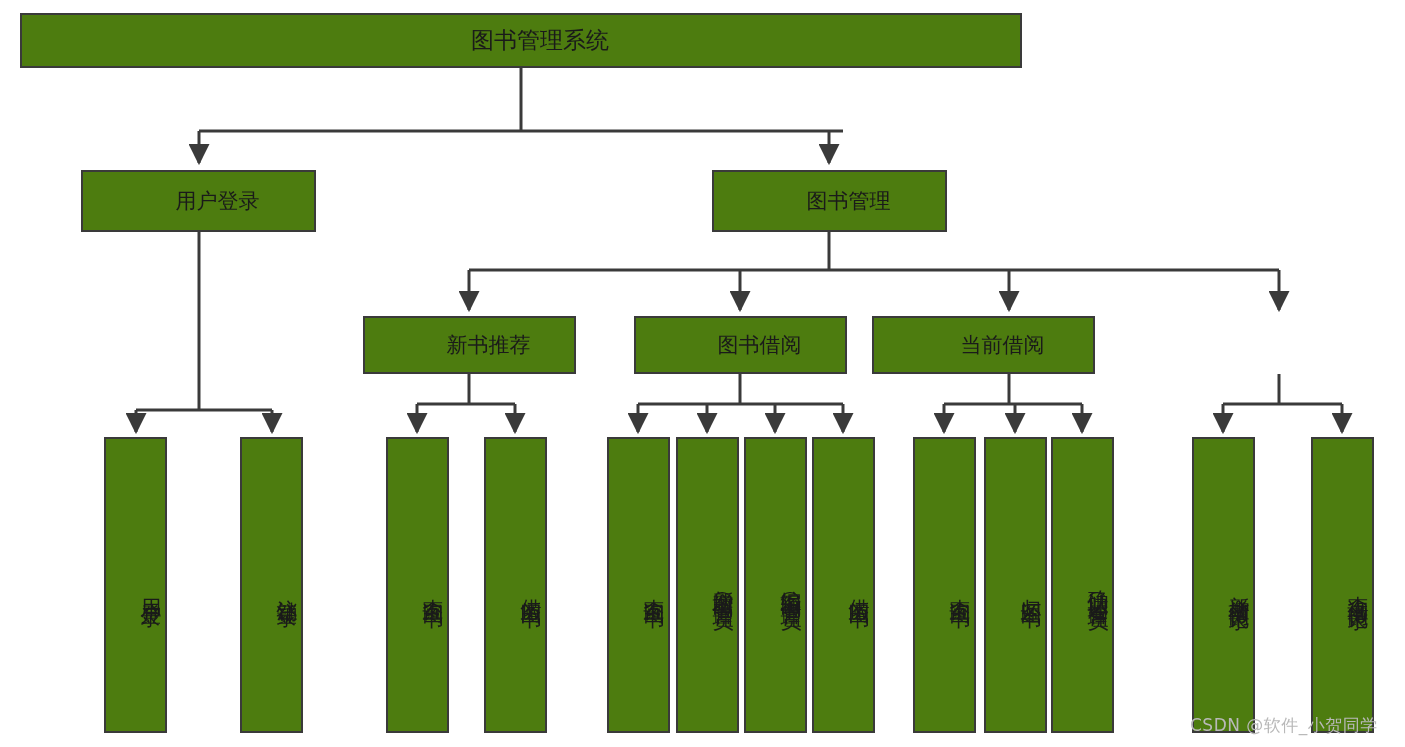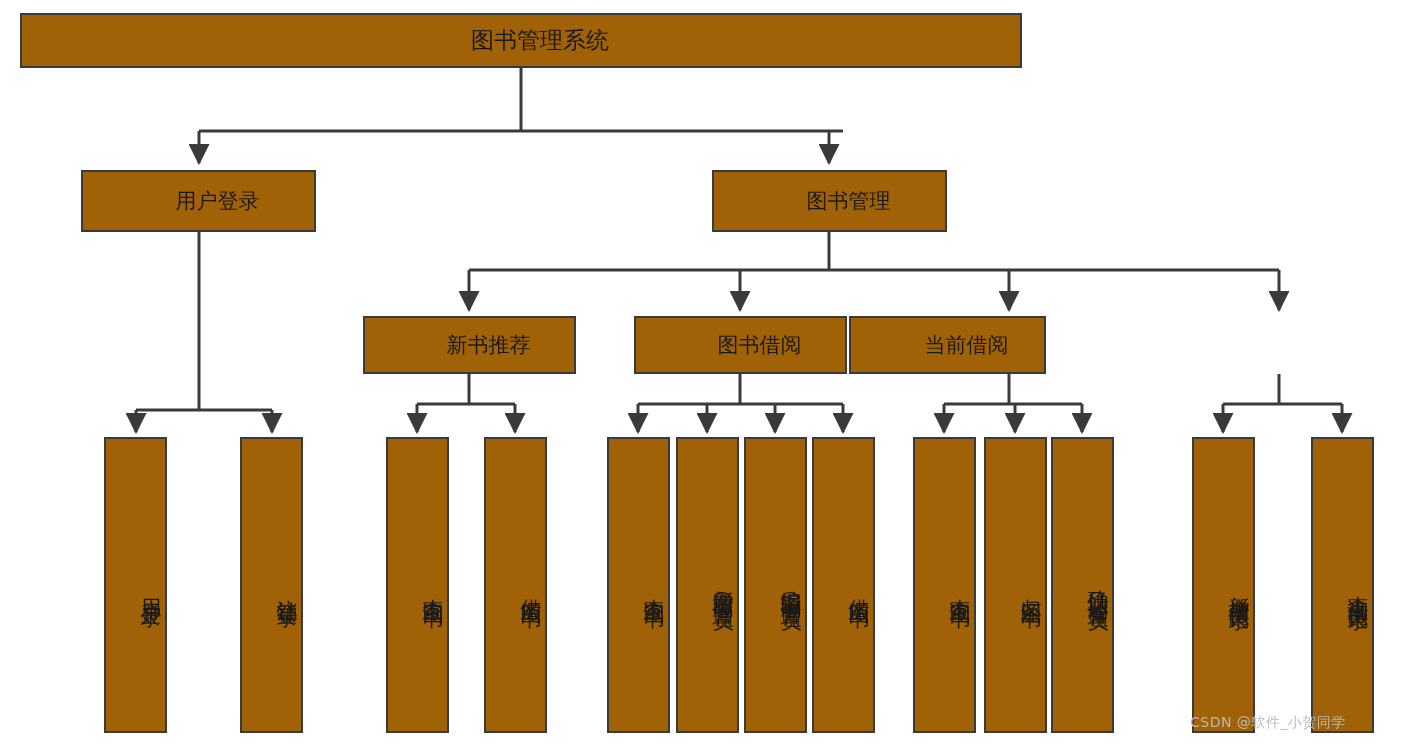--- a/index.html
+++ b/index.html
@@ -6,21 +6,21 @@
   body{
     width:1405px;height:747px;
     background:#ffffff;
     font-family:"DejaVu Sans","Liberation Sans",sans-serif;
     overflow:hidden;position:relative;
   }
   #diagram{position:absolute;left:0;top:0;width:1405px;height:747px;}
   .node{
     position:absolute;
     box-sizing:border-box;
-    background:#a16207;
+    background:#4d7c0f;
     border:2px solid #3a3a3a;
     display:flex;align-items:center;justify-content:center;
     color:#1a1a1a;
     padding-left:38px;
   }
   .node.root{font-size:23px;}
   .node.lvl2{font-size:21px;}
   .node.lvl3{font-size:21px;}
   .node.leaf{
     writing-mode:vertical-rl;
@@ -29,21 +29,21 @@
     letter-spacing:3px;
     padding-top:6px;
     align-items:flex-start;
     justify-content:center;
   }
   .node.leaf.tall{padding-top:2px;}
   .edges{position:absolute;left:0;top:0;width:1405px;height:747px;pointer-events:none;}
   .watermark{
     position:absolute;
     left:1190px;top:714px;
-    font-size:14px;
+    font-size:17px;
     color:#b9b9b9;
     white-space:nowrap;
     letter-spacing:0.5px;
   }
 </style>
 </head>
 <body>
 
 <div id="diagram">
 
@@ -107,21 +107,21 @@
   <div class="node lvl2" style="left:712px;top:170px;width:235px;height:62px;justify-content:center;">
     <span>图书管理</span>
   </div>
 
   <div class="node lvl3" style="left:634px;top:316px;width:213px;height:58px;">
     <span>图书借阅</span>
   </div>
   <div class="node lvl3" style="left:363px;top:316px;width:213px;height:58px;">
     <span>新书推荐</span>
   </div>
-  <div class="node lvl3" style="left:849px;top:316px;width:197px;height:58px;font-family:Liberation Mono, monospace;">
+  <div class="node lvl3" style="left:872px;top:316px;width:223px;height:58px;font-family:Liberation Mono, monospace;">
     <span>当前借阅</span>
   </div>
 
   <div class="node leaf" style="left:104px;top:437px;width:63px;height:296px;">
     <span>用户登录</span>
   </div>
   <div class="node leaf" style="left:240px;top:437px;width:63px;height:296px;">
     <span>注销登录</span>
   </div>
   <div class="node leaf" style="left:386px;top:437px;width:63px;height:296px;">

